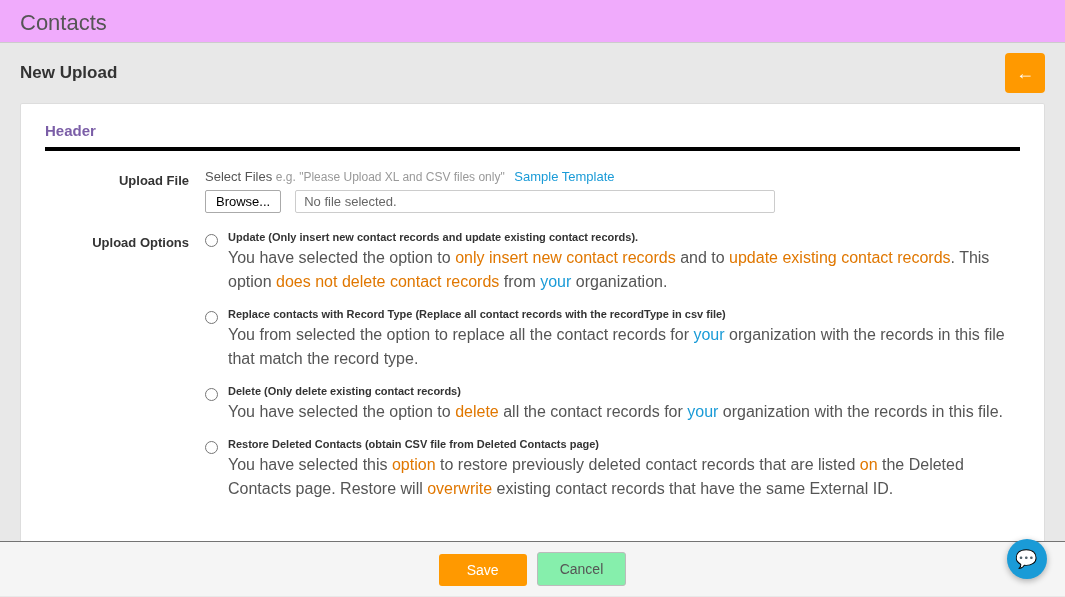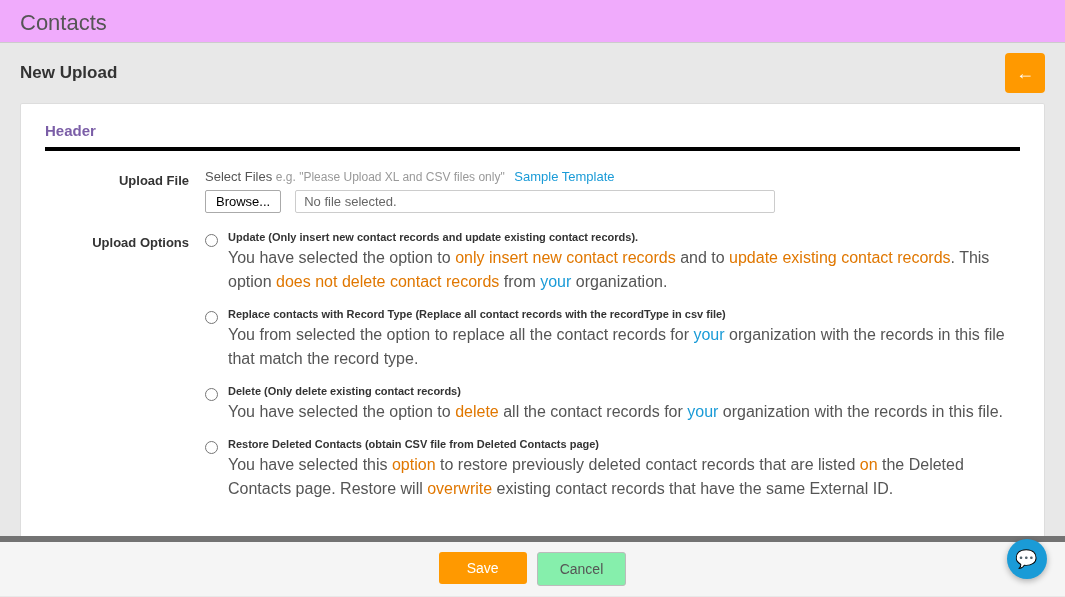--- a/index.html
+++ b/index.html
@@ -147,25 +147,25 @@
       line-height: 1.5;
     }
     .option-desc .highlight-orange {
       color: #e07700;
     }
     .option-desc .highlight-blue {
       color: #1a9bd7;
     }
     .footer-bar {
       background: #f5f5f5;
-      border-top: 6px solid #737373;
+      border-top: 1px solid #737373;
       padding: 10px 0;
       display: flex;
       justify-content: center;
-      align-items: flex-start;
+      align-items: flex-end;
       gap: 10px;
     }
     .save-btn {
       background: #f90;
       color: #fff;
       border: none;
       padding: 8px 28px;
       font-size: 14px;
       border-radius: 3px;
       cursor: pointer;

